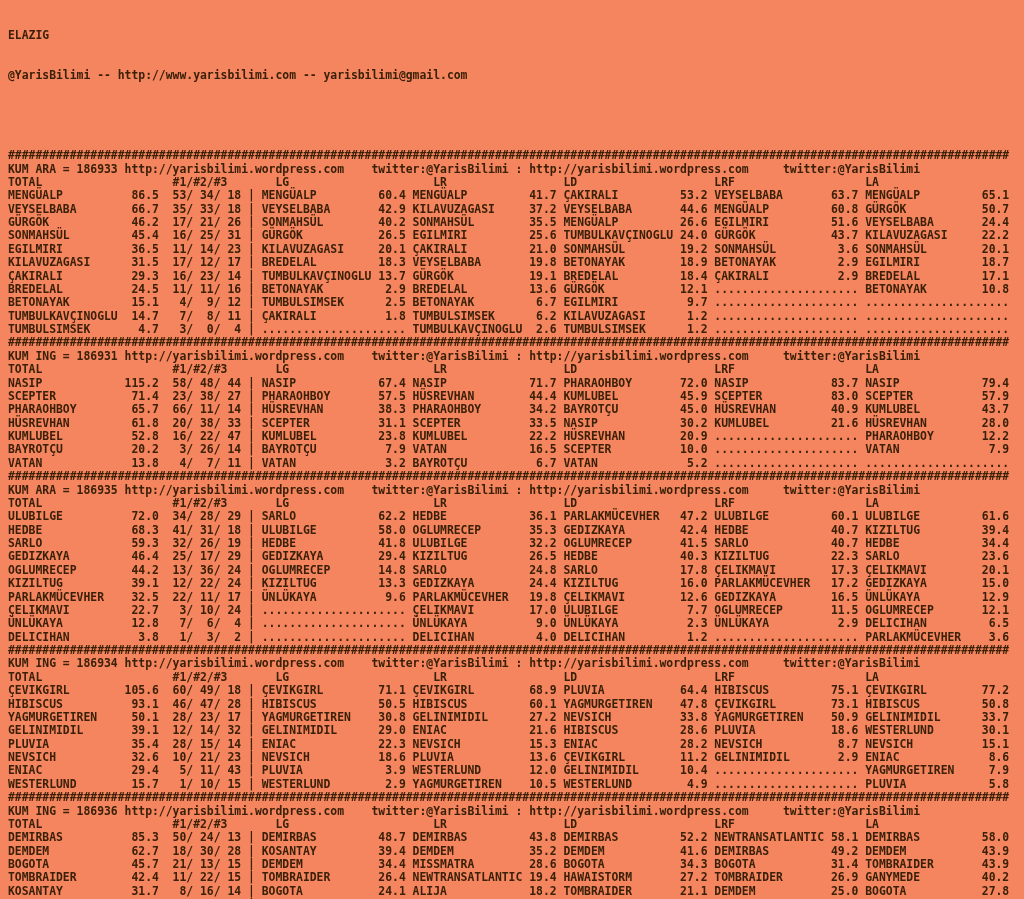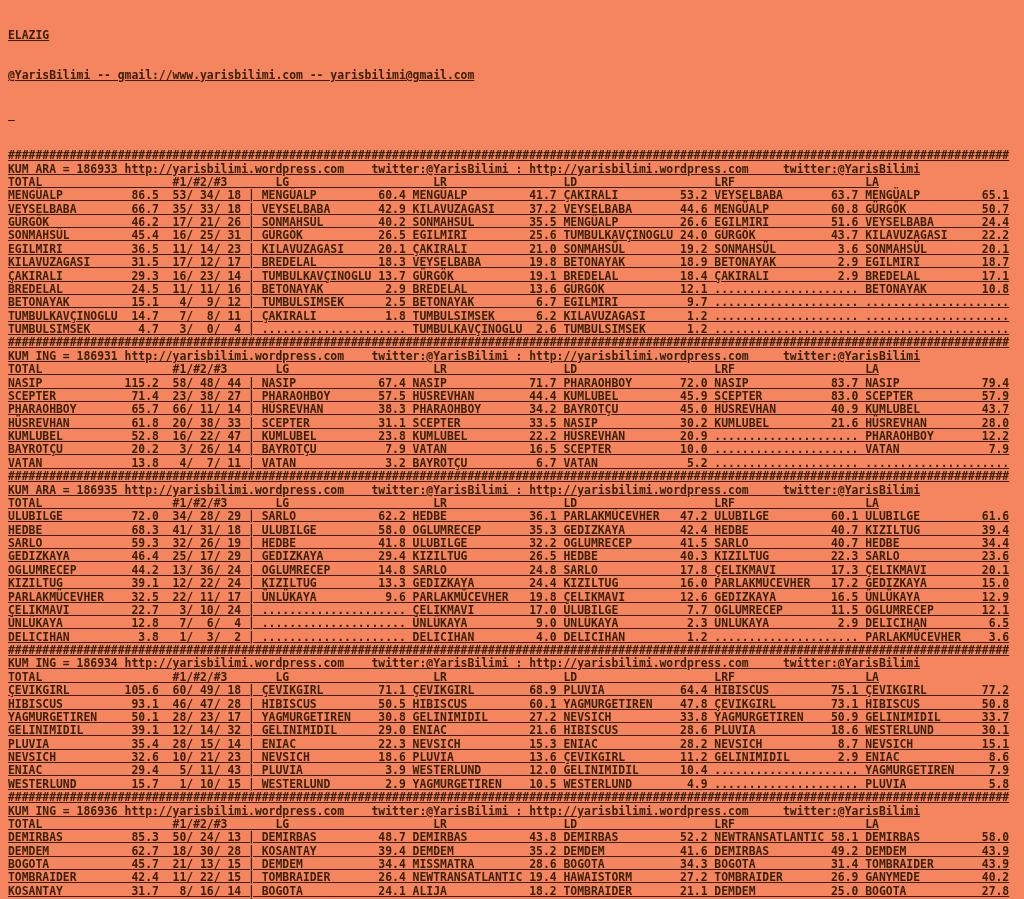--- a/index.html
+++ b/index.html
@@ -10,23 +10,23 @@
   }
   .terminal{
     font-family:"DejaVu Sans Mono","Liberation Mono",monospace;
     font-size:11.4px;
     line-height:13.38px;
     font-weight:bold;
     color:#3b2008;
     padding:2px 0 0 8px;
     white-space:pre;
   }
-  .ln{white-space:pre;height:13.38px;text-decoration:underline;}
+  .ln{white-space:pre;height:13.38px;}
 </style>
 </head>
 <body>
 
 <div class="terminal">
   <div class="ln">ELAZIG</div>
-  <div class="ln">@YarisBilimi -- gmail://www.yarisbilimi.com -- yarisbilimi@gmail.com</div>
+  <div class="ln">@YarisBilimi -- http://www.yarisbilimi.com -- yarisbilimi@gmail.com</div>
   <div class="ln"> </div>
   <div id="sections"><div class="ln">##################################################################################################################################################</div><div class="ln">KUM ARA = 186933 http://yarisbilimi.wordpress.com    twitter:@YarisBilimi : http://yarisbilimi.wordpress.com     twitter:@YarisBilimi</div><div class="ln">TOTAL                   #1/#2/#3       LG                     LR                 LD                    LRF                   LA</div><div class="ln">MENGÜALP          86.5  53/ 34/ 18 | MENGÜALP         60.4 MENGÜALP         41.7 ÇAKIRALI         53.2 VEYSELBABA       63.7 MENGÜALP         65.1</div><div class="ln">VEYSELBABA        66.7  35/ 33/ 18 | VEYSELBABA       42.9 KILAVUZAGASI     37.2 VEYSELBABA       44.6 MENGÜALP         60.8 GÜRGÖK           50.7</div><div class="ln">GÜRGÖK            46.2  17/ 21/ 26 | SONMAHSÜL        40.2 SONMAHSÜL        35.5 MENGÜALP         26.6 EGILMIRI         51.6 VEYSELBABA       24.4</div><div class="ln">SONMAHSÜL         45.4  16/ 25/ 31 | GÜRGÖK           26.5 EGILMIRI         25.6 TUMBULKAVÇINOGLU 24.0 GÜRGÖK           43.7 KILAVUZAGASI     22.2</div><div class="ln">EGILMIRI          36.5  11/ 14/ 23 | KILAVUZAGASI     20.1 ÇAKIRALI         21.0 SONMAHSÜL        19.2 SONMAHSÜL         3.6 SONMAHSÜL        20.1</div><div class="ln">KILAVUZAGASI      31.5  17/ 12/ 17 | BREDELAL         18.3 VEYSELBABA       19.8 BETONAYAK        18.9 BETONAYAK         2.9 EGILMIRI         18.7</div><div class="ln">ÇAKIRALI          29.3  16/ 23/ 14 | TUMBULKAVÇINOGLU 13.7 GÜRGÖK           19.1 BREDELAL         18.4 ÇAKIRALI          2.9 BREDELAL         17.1</div><div class="ln">BREDELAL          24.5  11/ 11/ 16 | BETONAYAK         2.9 BREDELAL         13.6 GÜRGÖK           12.1 ..................... BETONAYAK        10.8</div><div class="ln">BETONAYAK         15.1   4/  9/ 12 | TUMBULSIMSEK      2.5 BETONAYAK         6.7 EGILMIRI          9.7 ..................... .....................</div><div class="ln">TUMBULKAVÇINOGLU  14.7   7/  8/ 11 | ÇAKIRALI          1.8 TUMBULSIMSEK      6.2 KILAVUZAGASI      1.2 ..................... .....................</div><div class="ln">TUMBULSIMSEK       4.7   3/  0/  4 | ..................... TUMBULKAVÇINOGLU  2.6 TUMBULSIMSEK      1.2 ..................... .....................</div><div class="ln">##################################################################################################################################################</div><div class="ln">KUM ING = 186931 http://yarisbilimi.wordpress.com    twitter:@YarisBilimi : http://yarisbilimi.wordpress.com     twitter:@YarisBilimi</div><div class="ln">TOTAL                   #1/#2/#3       LG                     LR                 LD                    LRF                   LA</div><div class="ln">NASIP            115.2  58/ 48/ 44 | NASIP            67.4 NASIP            71.7 PHARAOHBOY       72.0 NASIP            83.7 NASIP            79.4</div><div class="ln">SCEPTER           71.4  23/ 38/ 27 | PHARAOHBOY       57.5 HÜSREVHAN        44.4 KUMLUBEL         45.9 SCEPTER          83.0 SCEPTER          57.9</div><div class="ln">PHARAOHBOY        65.7  66/ 11/ 14 | HÜSREVHAN        38.3 PHARAOHBOY       34.2 BAYROTÇU         45.0 HÜSREVHAN        40.9 KUMLUBEL         43.7</div><div class="ln">HÜSREVHAN         61.8  20/ 38/ 33 | SCEPTER          31.1 SCEPTER          33.5 NASIP            30.2 KUMLUBEL         21.6 HÜSREVHAN        28.0</div><div class="ln">KUMLUBEL          52.8  16/ 22/ 47 | KUMLUBEL         23.8 KUMLUBEL         22.2 HÜSREVHAN        20.9 ..................... PHARAOHBOY       12.2</div><div class="ln">BAYROTÇU          20.2   3/ 26/ 14 | BAYROTÇU          7.9 VATAN            16.5 SCEPTER          10.0 ..................... VATAN             7.9</div><div class="ln">VATAN             13.8   4/  7/ 11 | VATAN             3.2 BAYROTÇU          6.7 VATAN             5.2 ..................... .....................</div><div class="ln">##################################################################################################################################################</div><div class="ln">KUM ARA = 186935 http://yarisbilimi.wordpress.com    twitter:@YarisBilimi : http://yarisbilimi.wordpress.com     twitter:@YarisBilimi</div><div class="ln">TOTAL                   #1/#2/#3       LG                     LR                 LD                    LRF                   LA</div><div class="ln">ULUBILGE          72.0  34/ 28/ 29 | SARLO            62.2 HEDBE            36.1 PARLAKMÜCEVHER   47.2 ULUBILGE         60.1 ULUBILGE         61.6</div><div class="ln">HEDBE             68.3  41/ 31/ 18 | ULUBILGE         58.0 OGLUMRECEP       35.3 GEDIZKAYA        42.4 HEDBE            40.7 KIZILTUG         39.4</div><div class="ln">SARLO             59.3  32/ 26/ 19 | HEDBE            41.8 ULUBILGE         32.2 OGLUMRECEP       41.5 SARLO            40.7 HEDBE            34.4</div><div class="ln">GEDIZKAYA         46.4  25/ 17/ 29 | GEDIZKAYA        29.4 KIZILTUG         26.5 HEDBE            40.3 KIZILTUG         22.3 SARLO            23.6</div><div class="ln">OGLUMRECEP        44.2  13/ 36/ 24 | OGLUMRECEP       14.8 SARLO            24.8 SARLO            17.8 ÇELIKMAVI        17.3 ÇELIKMAVI        20.1</div><div class="ln">KIZILTUG          39.1  12/ 22/ 24 | KIZILTUG         13.3 GEDIZKAYA        24.4 KIZILTUG         16.0 PARLAKMÜCEVHER   17.2 GEDIZKAYA        15.0</div><div class="ln">PARLAKMÜCEVHER    32.5  22/ 11/ 17 | ÜNLÜKAYA          9.6 PARLAKMÜCEVHER   19.8 ÇELIKMAVI        12.6 GEDIZKAYA        16.5 ÜNLÜKAYA         12.9</div><div class="ln">ÇELIKMAVI         22.7   3/ 10/ 24 | ..................... ÇELIKMAVI        17.0 ULUBILGE          7.7 OGLUMRECEP       11.5 OGLUMRECEP       12.1</div><div class="ln">ÜNLÜKAYA          12.8   7/  6/  4 | ..................... ÜNLÜKAYA          9.0 ÜNLÜKAYA          2.3 ÜNLÜKAYA          2.9 DELICIHAN         6.5</div><div class="ln">DELICIHAN          3.8   1/  3/  2 | ..................... DELICIHAN         4.0 DELICIHAN         1.2 ..................... PARLAKMÜCEVHER    3.6</div><div class="ln">##################################################################################################################################################</div><div class="ln">KUM ING = 186934 http://yarisbilimi.wordpress.com    twitter:@YarisBilimi : http://yarisbilimi.wordpress.com     twitter:@YarisBilimi</div><div class="ln">TOTAL                   #1/#2/#3       LG                     LR                 LD                    LRF                   LA</div><div class="ln">ÇEVIKGIRL        105.6  60/ 49/ 18 | ÇEVIKGIRL        71.1 ÇEVIKGIRL        68.9 PLUVIA           64.4 HIBISCUS         75.1 ÇEVIKGIRL        77.2</div><div class="ln">HIBISCUS          93.1  46/ 47/ 28 | HIBISCUS         50.5 HIBISCUS         60.1 YAGMURGETIREN    47.8 ÇEVIKGIRL        73.1 HIBISCUS         50.8</div><div class="ln">YAGMURGETIREN     50.1  28/ 23/ 17 | YAGMURGETIREN    30.8 GELINIMIDIL      27.2 NEVSICH          33.8 YAGMURGETIREN    50.9 GELINIMIDIL      33.7</div><div class="ln">GELINIMIDIL       39.1  12/ 14/ 32 | GELINIMIDIL      29.0 ENIAC            21.6 HIBISCUS         28.6 PLUVIA           18.6 WESTERLUND       30.1</div><div class="ln">PLUVIA            35.4  28/ 15/ 14 | ENIAC            22.3 NEVSICH          15.3 ENIAC            28.2 NEVSICH           8.7 NEVSICH          15.1</div><div class="ln">NEVSICH           32.6  10/ 21/ 23 | NEVSICH          18.6 PLUVIA           13.6 ÇEVIKGIRL        11.2 GELINIMIDIL       2.9 ENIAC             8.6</div><div class="ln">ENIAC             29.4   5/ 11/ 43 | PLUVIA            3.9 WESTERLUND       12.0 GELINIMIDIL      10.4 ..................... YAGMURGETIREN     7.9</div><div class="ln">WESTERLUND        15.7   1/ 10/ 15 | WESTERLUND        2.9 YAGMURGETIREN    10.5 WESTERLUND        4.9 ..................... PLUVIA            5.8</div><div class="ln">##################################################################################################################################################</div><div class="ln">KUM ING = 186936 http://yarisbilimi.wordpress.com    twitter:@YarisBilimi : http://yarisbilimi.wordpress.com     twitter:@YarisBilimi</div><div class="ln">TOTAL                   #1/#2/#3       LG                     LR                 LD                    LRF                   LA</div><div class="ln">DEMIRBAS          85.3  50/ 24/ 13 | DEMIRBAS         48.7 DEMIRBAS         43.8 DEMIRBAS         52.2 NEWTRANSATLANTIC 58.1 DEMIRBAS         58.0</div><div class="ln">DEMDEM            62.7  18/ 30/ 28 | KOSANTAY         39.4 DEMDEM           35.2 DEMDEM           41.6 DEMIRBAS         49.2 DEMDEM           43.9</div><div class="ln">BOGOTA            45.7  21/ 13/ 15 | DEMDEM           34.4 MISSMATRA        28.6 BOGOTA           34.3 BOGOTA           31.4 TOMBRAIDER       43.9</div><div class="ln">TOMBRAIDER        42.4  11/ 22/ 15 | TOMBRAIDER       26.4 NEWTRANSATLANTIC 19.4 HAWAISTORM       27.2 TOMBRAIDER       26.9 GANYMEDE         40.2</div><div class="ln">KOSANTAY          31.7   8/ 16/ 14 | BOGOTA           24.1 ALIJA            18.2 TOMBRAIDER       21.1 DEMDEM           25.0 BOGOTA           27.8</div><div class="ln">NEWTRANSATLANTIC  30.6  12/  6/  9 | ALIJA            16.1 BOGOTA           16.7 MISSMATRA        20.5 KOSANTAY         24.2 BAYROSSI          4.5</div></div>
 </div>
 
 </body></html>

